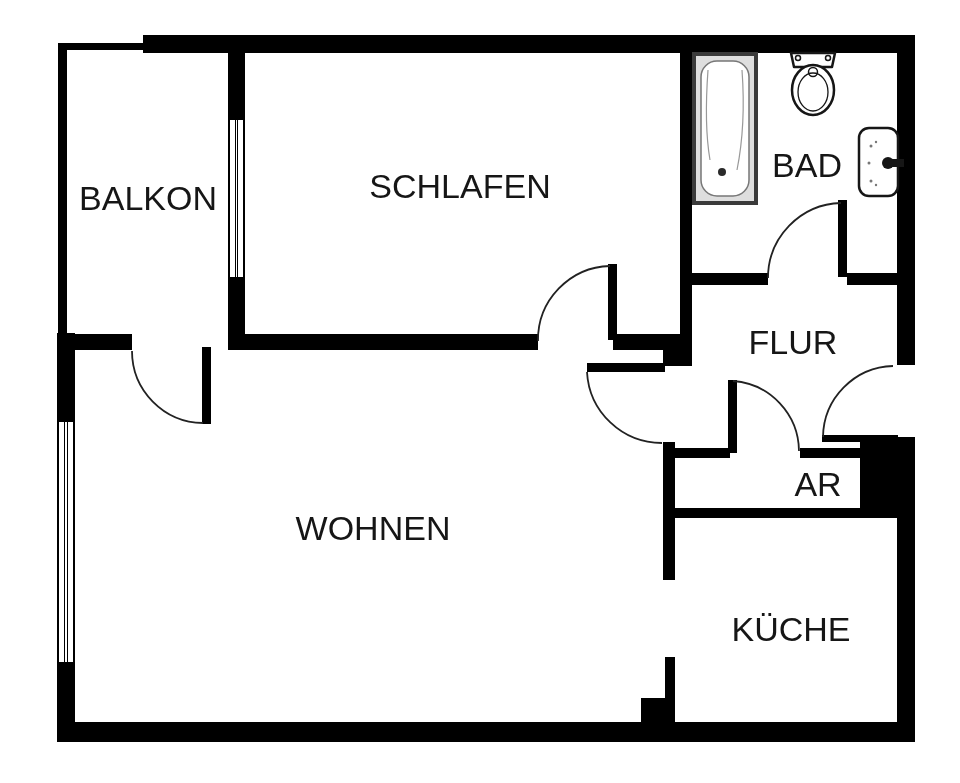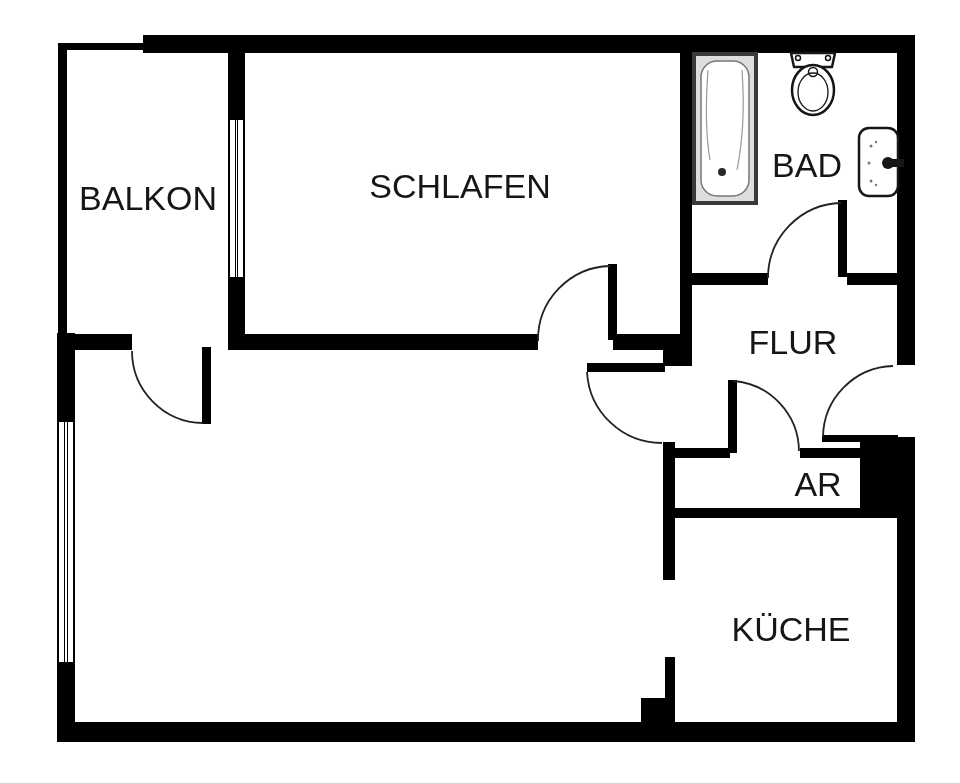--- a/index.html
+++ b/index.html
@@ -121,15 +121,16 @@
       <circle cx="871" cy="181" r="1.5" fill="#777777"></circle>
       <circle cx="876" cy="185" r="1.2" fill="#777777"></circle>
     </g>
   </svg>
 
   <div class="lbl" style="left:148px;top:198px;">BALKON</div>
   <div class="lbl" style="left:460px;top:186px;">SCHLAFEN</div>
   <div class="lbl" style="left:807px;top:165px;">BAD</div>
   <div class="lbl" style="left:781px;top:342px;margin-left:12px;">FLUR</div>
   <div class="lbl" style="left:770px;top:484px;margin-left:48px;">AR</div>
+  <div class="lbl" style="left:373px;top:528px;">WOHNEN</div>
   <div class="lbl" style="left:791px;top:613px;margin-top:16px;">KÜCHE</div>
 
 </div>
 
 </body></html>

